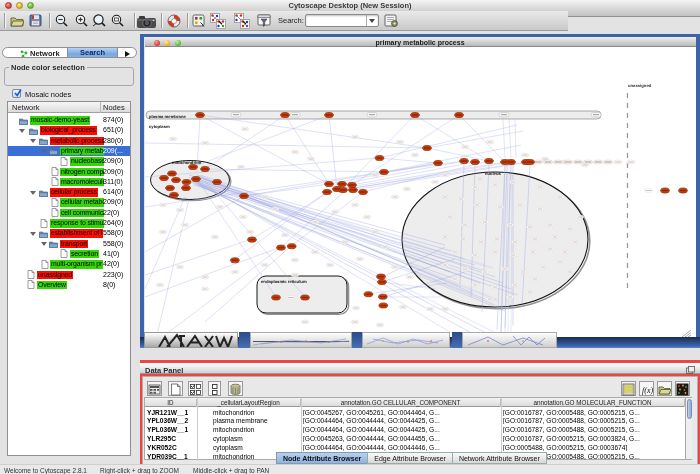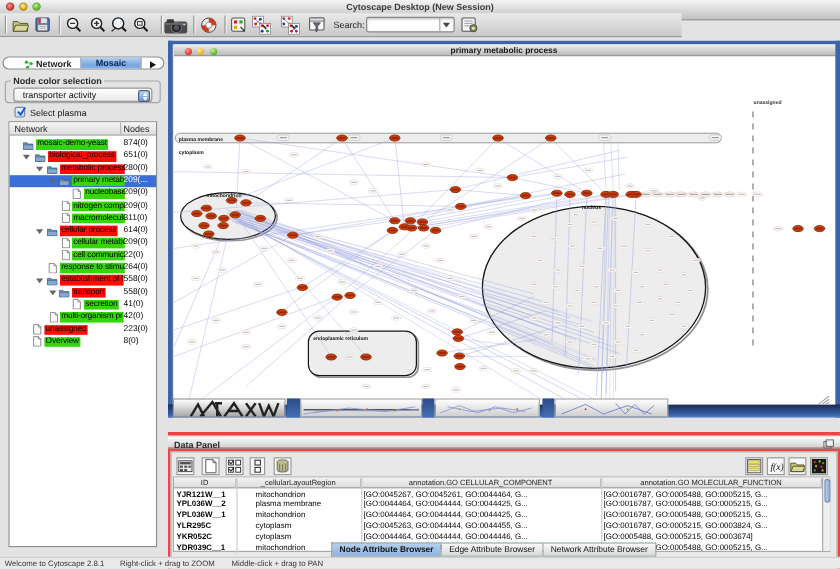--- a/index.html
+++ b/index.html
@@ -137,39 +137,32 @@
 <div class="abs" style="left:0;top:31px;width:140px;height:433px;background:#e3e3e3;">
  <div class="abs" style="left:2px;top:16px;width:135px;height:11px;background:#fff;border:1px solid #8f8f8f;border-radius:6px;overflow:hidden;">
    <svg class="abs" style="left:17px;top:1.5px;" width="8" height="8" viewBox="0 0 8 8">
         <circle cx="2" cy="1.8" r="1.4" fill="#2ab52a"></circle>
         <circle cx="6" cy="3" r="1.4" fill="#2ab52a"></circle>
         <circle cx="3" cy="6.2" r="1.4" fill="#2ab52a"></circle>
         <line x1="2" y1="1.8" x2="6" y2="3" stroke="#2ab52a" stroke-width="0.5"></line>
         <line x1="6" y1="3" x2="3" y2="6.2" stroke="#2ab52a" stroke-width="0.5"></line>
       </svg>
    <div class="abs" style="left:27px;top:1px;font-size:7.5px;font-weight:bold;color:#222;">Network</div>
-   <div class="abs" style="left:64px;top:0;width:51px;height:11px;background:linear-gradient(#b5d2f2,#76a8e0 55%,#88b6e8);border-left:1px solid #88a;border-right:1px solid #88a;text-align:center;font-size:7.5px;font-weight:bold;color:#10275a;line-height:10px;">Mosaic</div>
+   <div class="abs" style="left:64px;top:0;width:51px;height:11px;background:linear-gradient(#b5d2f2,#76a8e0 55%,#88b6e8);border-left:1px solid #88a;border-right:1px solid #88a;text-align:center;font-size:7.5px;font-weight:bold;color:#10275a;line-height:10px;">Search</div>
    <div class="abs" style="right:6px;top:2.5px;width:0;height:0;border-top:3px solid transparent;border-bottom:3px solid transparent;border-left:5px solid #111;"></div>
  </div>
  <fieldset class="abs" style="left:4px;top:32px;width:130px;height:23px;border:1px solid #a8a8a8;border-radius:3px;">
    <legend style="font-size:7.5px;font-weight:bold;color:#2a2a2a;margin-left:4px;padding:0 2px;">Node color selection</legend>
  </fieldset>
- <div class="abs" style="left:11px;top:42px;width:116px;height:12px;background:linear-gradient(#fff,#e8e8e8);border:1px solid #9a9a9a;border-radius:3px;">
-   <div class="abs" style="left:7px;top:1px;font-size:7.5px;color:#111;">transporter activity</div>
-   <div class="abs" style="right:1px;top:0.5px;width:10px;height:10px;background:linear-gradient(#b8d4f4,#6598da);border-radius:2px;border:0.5px solid #557;">
-     <div class="abs" style="left:3px;top:1px;width:0;height:0;border-left:2.5px solid transparent;border-right:2.5px solid transparent;border-bottom:3px solid #fff;"></div>
-     <div class="abs" style="left:3px;top:5.5px;width:0;height:0;border-left:2.5px solid transparent;border-right:2.5px solid transparent;border-top:3px solid #fff;"></div>
-   </div>
- </div>
  <div class="abs" style="left:12px;top:58px;width:9px;height:9px;background:linear-gradient(#eaf2fc,#c8ddf4);border:1px solid #7a8aa0;border-radius:2px;">
    <svg class="abs" style="left:0px;top:-2px;" width="10" height="10" viewBox="0 0 10 10">
         <path d="M2 5 L4.2 7.5 L8 1.5" fill="none" stroke="#1c5ad4" stroke-width="1.6"></path>
       </svg>
  </div>
- <div class="abs" style="left:25px;top:58.5px;font-size:7.5px;color:#111;">Select plasma</div>
+ <div class="abs" style="left:25px;top:58.5px;font-size:7.5px;color:#111;">Mosaic nodes</div>
 </div>
 <div class="abs" style="left:7px;top:101px;width:124px;height:355px;background:#fff;border:1px solid #8f8f8f;">
     <div class="abs" style="left:0;top:0;width:122px;height:11px;background:linear-gradient(#f6f6f6,#dcdcdc);border-bottom:1px solid #a0a0a0;">
       <div class="abs" style="left:4px;top:1px;font-size:7.5px;color:#222;">Network</div>
       <div class="abs" style="left:95px;top:1px;font-size:7.5px;color:#222;">Nodes</div>
       <div class="abs" style="left:92px;top:0;width:1px;height:11px;background:#b8b8b8;"></div>
     </div>
     <div class="abs" style="left:0;top:13.0px;width:122px;height:10.3px;overflow:hidden;">
       <svg class="abs" style="left:11px;top:1.5px;" width="9" height="8" viewBox="0 0 9 8">
         <path d="M0.5 2 h3 l0.8 1 h4.2 v4.5 h-8 Z" fill="#6d90bc" stroke="#3c587e" stroke-width="0.6"></path>

